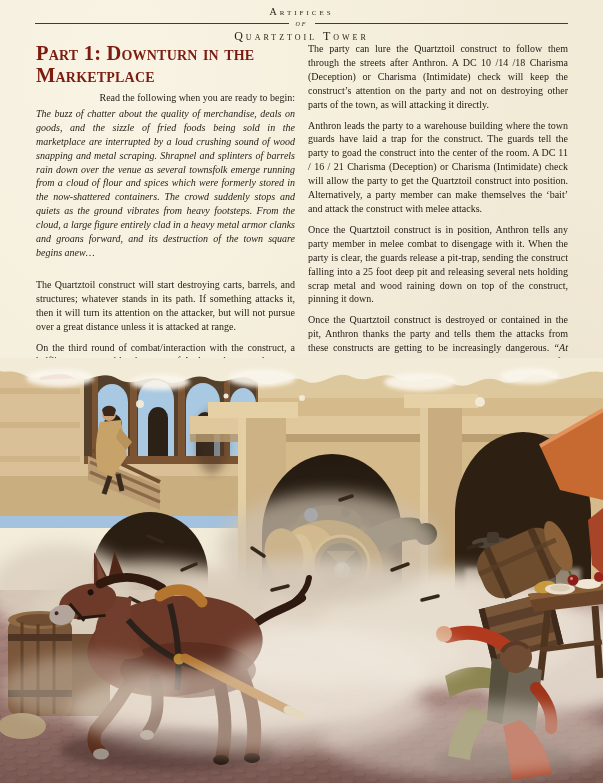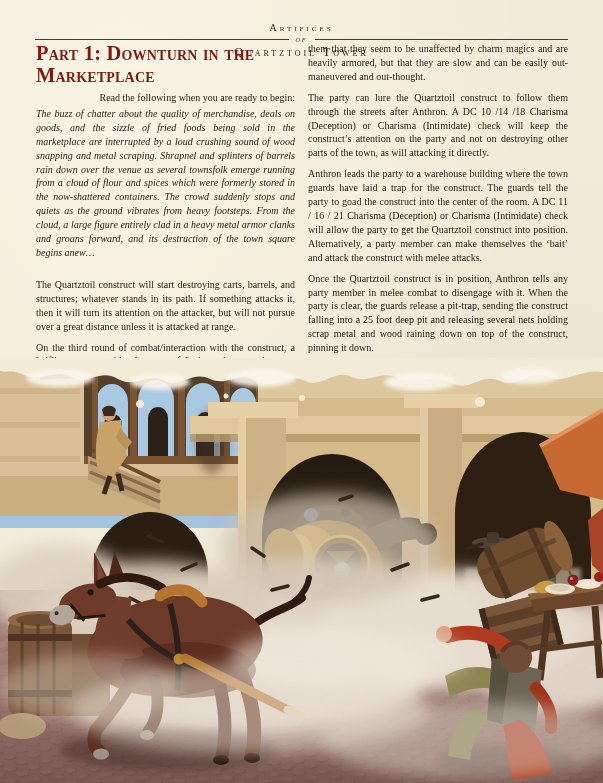--- a/index.html
+++ b/index.html
@@ -10,21 +10,21 @@
   }
   .page {
     position:relative; width:603px; height:783px;
     background:
       radial-gradient(ellipse at 20% 10%, rgba(255,252,240,.5), rgba(255,252,240,0) 60%),
       radial-gradient(ellipse at 85% 90%, rgba(120,95,60,.10), rgba(120,95,60,0) 55%),
       #f2ebd8;
     color:#211b14;
   }
   
-  .book-header { position:absolute; top:22px; left:0; width:603px; text-align:center; }
+  .book-header { position:absolute; top:6px; left:0; width:603px; text-align:center; }
   .bh-line1 { font-variant:small-caps; font-size:10px; letter-spacing:3px; color:#241d15; }
   .bh-rule-row { display:flex; align-items:center; margin:1px 35px 0 35px;font-style:italic; }
   .bh-rule { flex:1; height:1px; background:#453a2d; }
   .bh-of { font-variant:small-caps; font-size:8.5px; letter-spacing:2px; padding:0 7px; color:#241d15; }
   .bh-line3 { font-variant:small-caps; font-size:12px; letter-spacing:3px; margin-top:1px; color:#241d15; }
   
   .col { position:absolute; top:42px; font-size:10px; line-height:13.9px; text-align:justify; }
   .col-left  { left:36px;  width:259px; }
   .col-right { left:308px; width:260px; }
   .section-title {
@@ -58,21 +58,20 @@
 
   <div class="col col-left">
     <h1 class="section-title">Part 1: Downturn in the Marketplace</h1>
     <p class="read-intro">Read the following when you are ready to begin:</p>
     <p class="read-aloud">The buzz of chatter about the quality of merchandise, deals on goods, and the sizzle of fried foods being sold in the marketplace are interrupted by a loud crushing sound of wood snapping and metal scraping. Shrapnel and splinters of barrels rain down over the venue as several townsfolk emerge running from a cloud of flour and spices which were formerly stored in the now-shattered containers. The crowd suddenly stops and quiets as the ground vibrates from heavy footsteps. From the cloud, a large figure entirely clad in a heavy metal armor clanks and groans forward, and its destruction of the town square begins anew…</p>
     <p class="para">The Quartztoil construct will start destroying carts, barrels, and structures; whatever stands in its path. If something attacks it, then it will turn its attention on the attacker, but will not pursue over a great distance unless it is attacked at range.</p>
     <p class="para"><span>On the third round of combat/interaction with the construct, a halfling town guard by the name of Anthron shouts to the party to, </span><span class="q">“Lead it this way!”</span><span> Anthron then slings a stone that bounces off the construct’s armored body which, in turn, starts charging after the halfling. Anthron has dealt with these sort of constructs before and is wise to their weaknesses. Anthron can answer several questions about how to best defeat the constructs, telling</span></p>
   </div>
 
   <div class="col col-right">
-    <p class="para">them that they seem to be unaffected by charm magics and are heavily armored, but that they are slow and can be easily out-maneuvered and out-thought.</p>
     <p class="para">The party can lure the Quartztoil construct to follow them through the streets after Anthron. A DC 10 /14 /18 Charisma (Deception) or Charisma (Intimidate) check will keep the construct’s attention on the party and not on destroying other parts of the town, as will attacking it directly.</p>
     <p class="para">Anthron leads the party to a warehouse building where the town guards have laid a trap for the construct. The guards tell the party to goad the construct into the center of the room. A DC 11 / 16 / 21 Charisma (Deception) or Charisma (Intimidate) check will allow the party to get the Quartztoil construct into position. Alternatively, a party member can make themselves the ‘bait’ and attack the construct with melee attacks.</p>
     <p class="para">Once the Quartztoil construct is in position, Anthron tells any party member in melee combat to disengage with it. When the party is clear, the guards release a pit-trap, sending the construct falling into a 25 foot deep pit and releasing several nets holding scrap metal and wood raining down on top of the construct, pinning it down.</p>
     <p class="para"><span>Once the Quartztoil construct is destroyed or contained in the pit, Anthron thanks the party and tells them the attacks from these constructs are getting to be increasingly dangerous. </span><span class="q">“At least this time we didn’t lose anybody. Hey, you wouldn’t be for hire by any chance, would you?”</span></p>
   </div>
 
   <div class="illu" role="img" aria-label="A panicked mule with a broken cart shaft gallops across a cobblestone market square as a brass construct with a glowing blue core smashes through a sandstone archway amid clouds of dust; barrels and crates fly and a man in a red shirt tumbles beside a fruit stall while townsfolk flee.">
     <svg viewBox="0 0 603 425" preserveAspectRatio="none">
       <defs>
         <filter id="b8" x="-40%" y="-40%" width="180%" height="180%">

